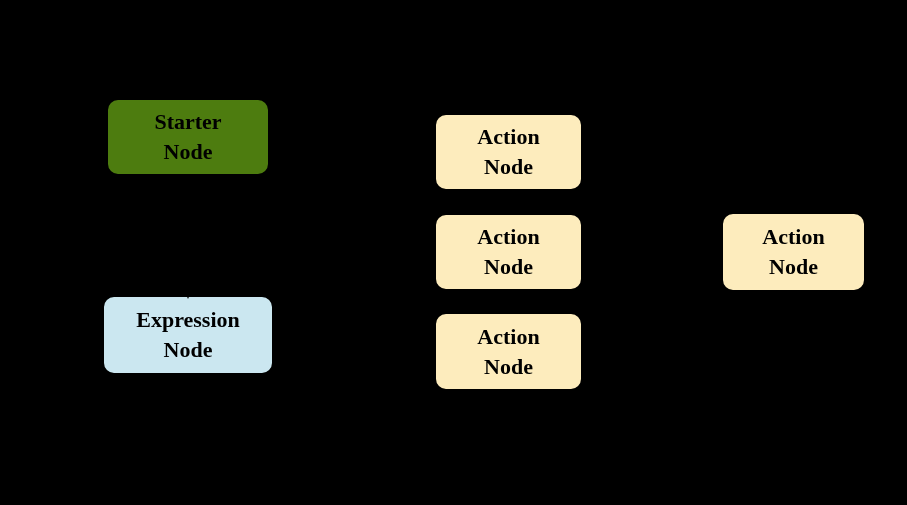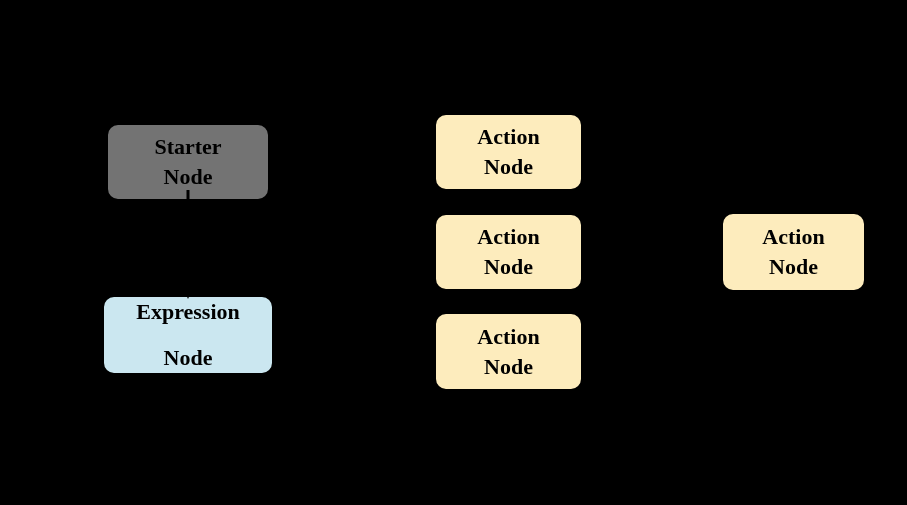--- a/index.html
+++ b/index.html
@@ -19,22 +19,22 @@
     display: flex;
     flex-direction: column;
     align-items: center;
     justify-content: center;
     text-align: center;
     font-weight: bold;
     font-size: 22px;
     line-height: 30px;
     color: #000;
   }
-  .node.starter    { left: 106px; top: 123px; width: 164px; height: 78px; background: #737373; }
-  .node.expression { left: 102px; top: 295px; width: 172px; height: 80px; background: #cbe7f0; justify-content: space-between; }
+  .node.starter    { left: 106px; top: 98px; width: 164px; height: 78px; background: #4d7c0f; }
+  .node.expression { left: 102px; top: 295px; width: 172px; height: 80px; background: #cbe7f0; }
   .node.action-1   { left: 434px; top: 113px; width: 149px; height: 78px; background: #fdecbd; }
   .node.action-2   { left: 434px; top: 213px; width: 149px; height: 78px; background: #fdecbd; }
   .node.action-3   { left: 434px; top: 312px; width: 149px; height: 79px; background: #fdecbd; }
   .node.action-4   { left: 721px; top: 212px; width: 145px; height: 80px; background: #fdecbd; }
   .edge-layer {
     position: absolute;
     left: 0; top: 0;
     width: 907px; height: 505px;
     pointer-events: none;
   }

